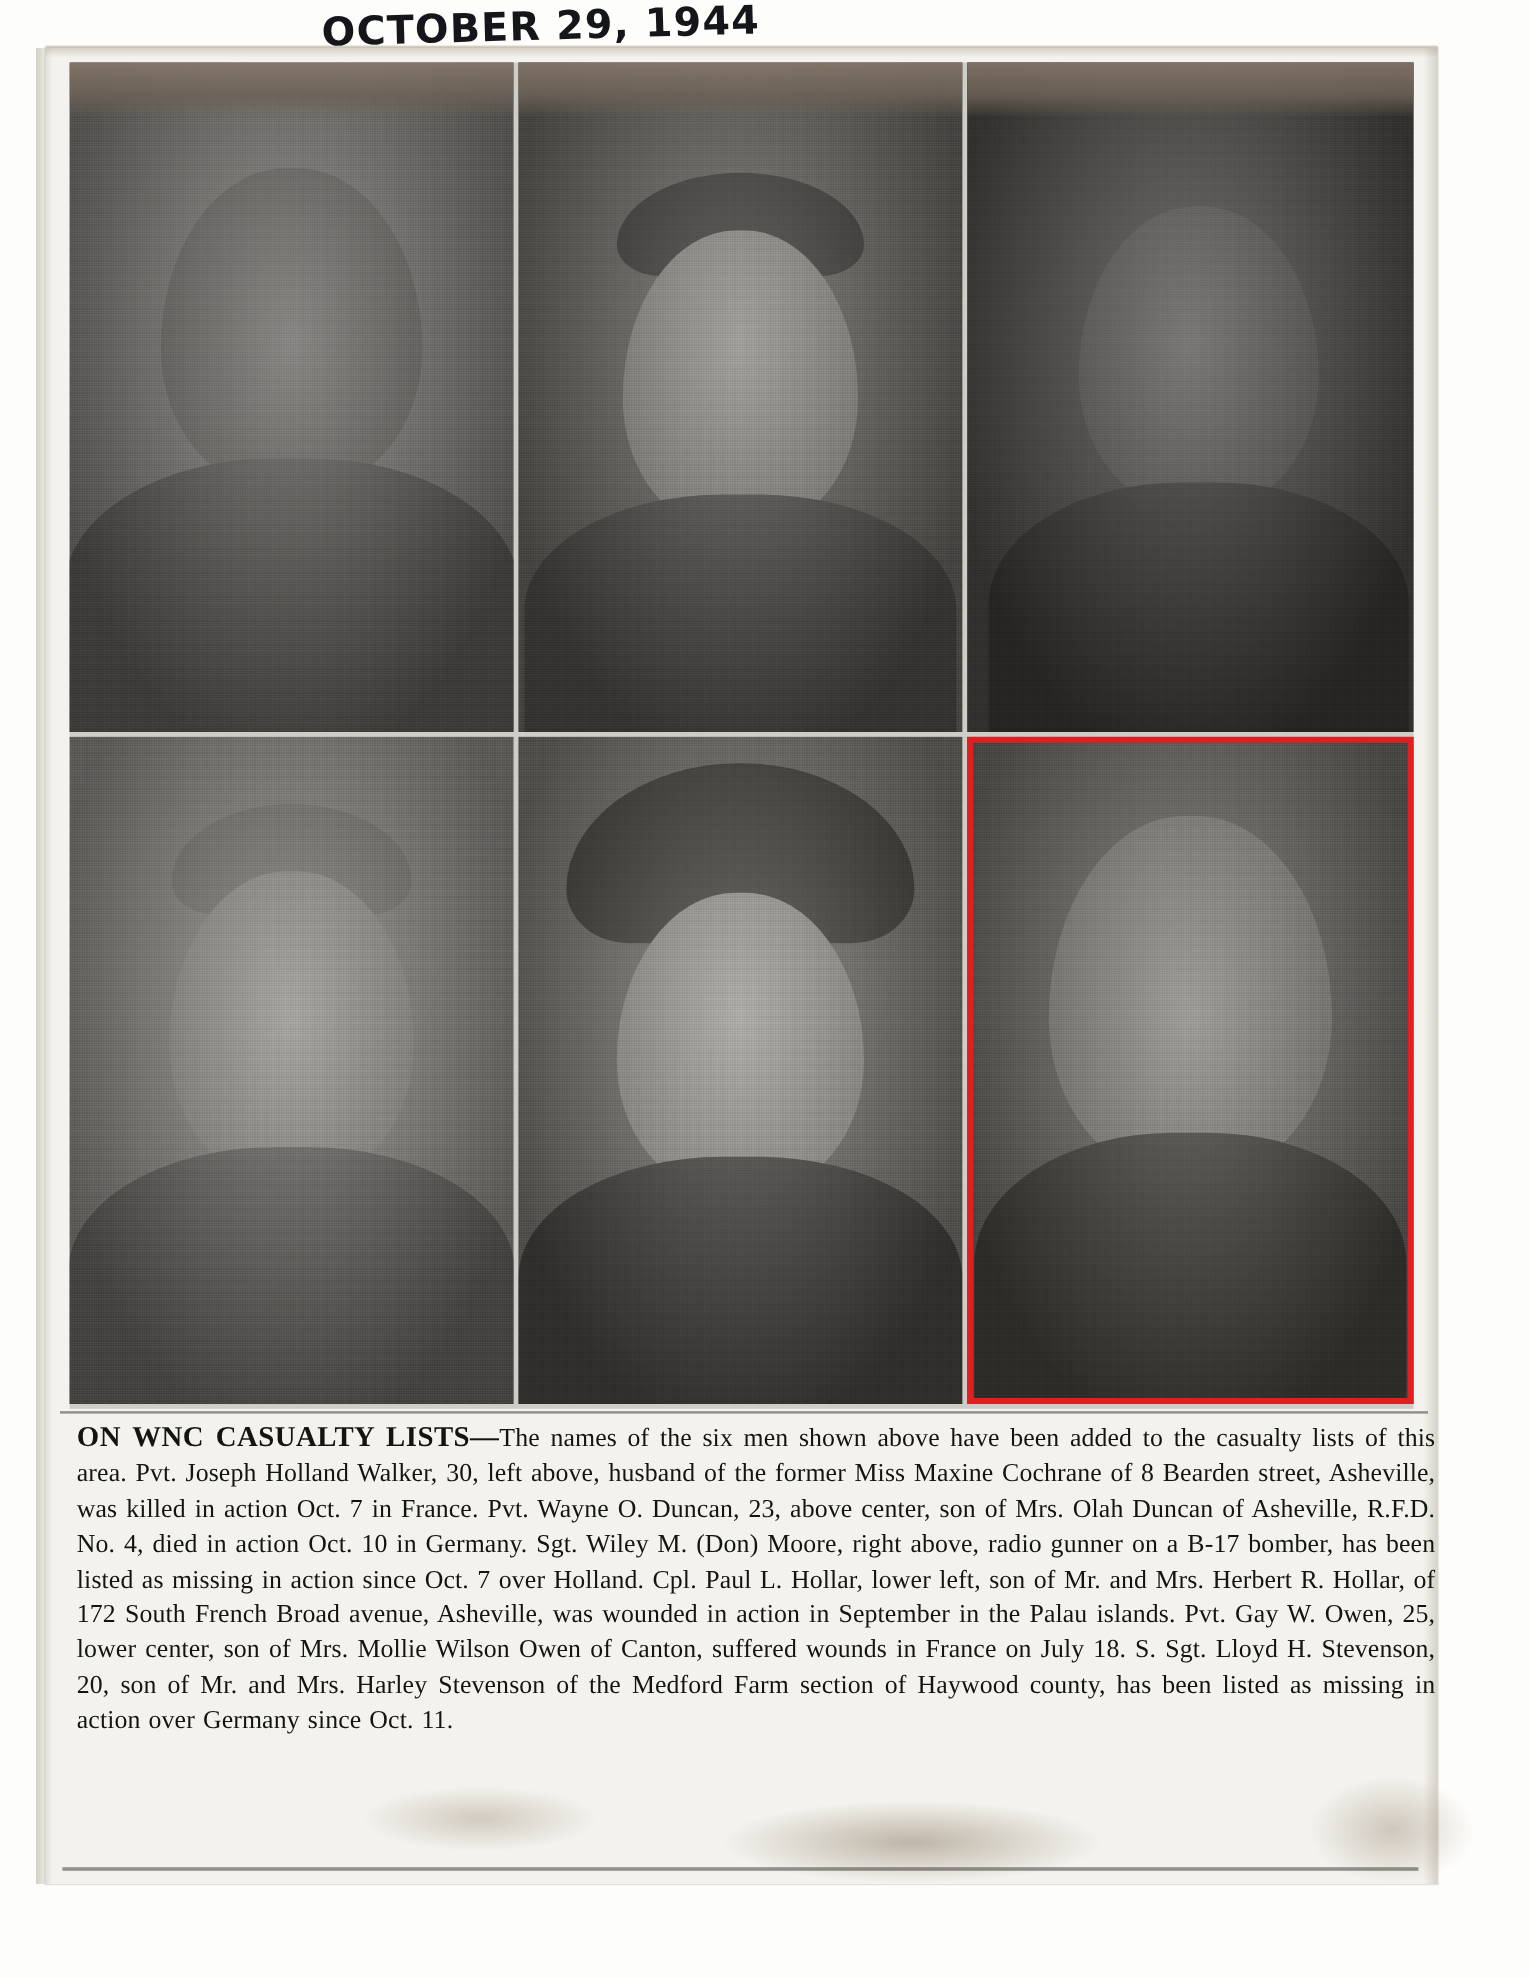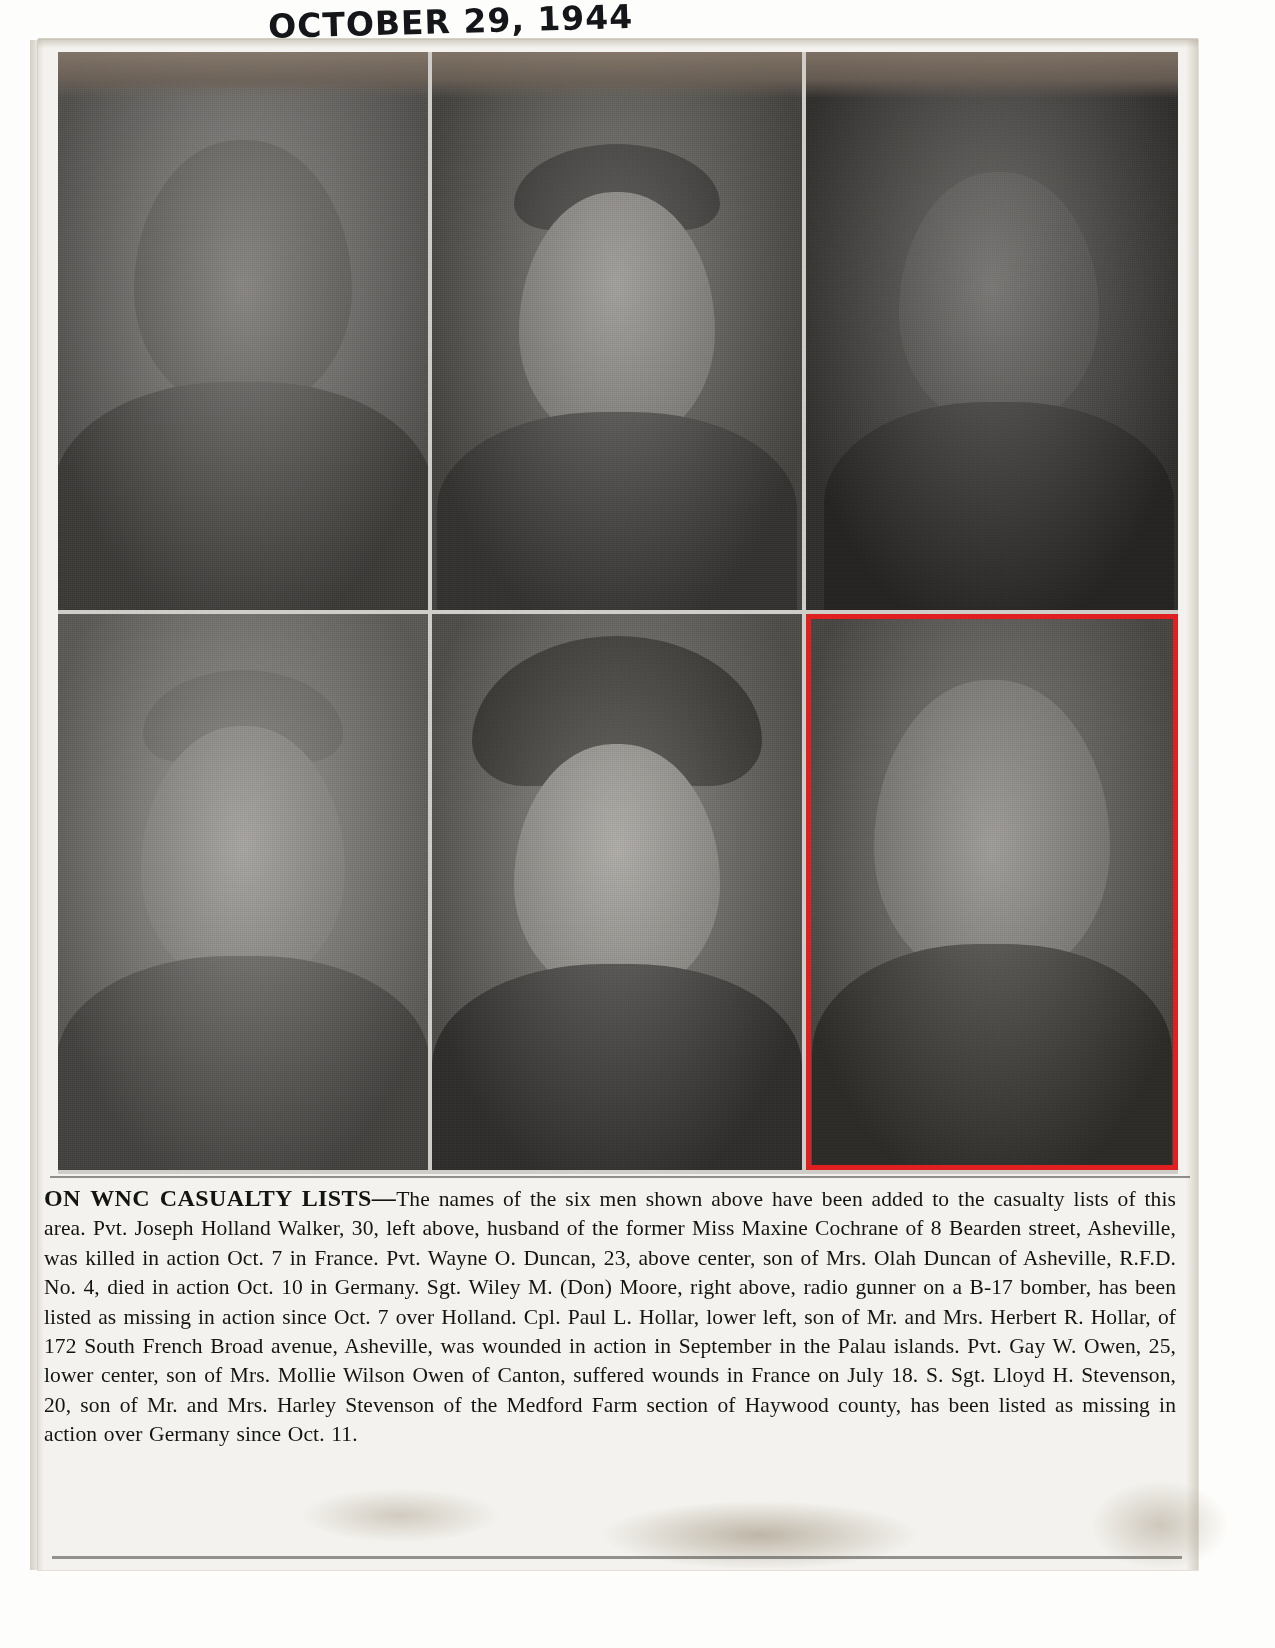--- a/index.html
+++ b/index.html
@@ -123,21 +123,21 @@
     position: absolute;
     left: 0; top: 0; right: 0; bottom: 0;
     border: 5px solid #e02020;
     box-sizing: border-box;
     pointer-events: none;
   }
 
   
   .caption {
     position: absolute;
-    left: 44px;
+    left: 64px;
     top: 1184px;
     width: 1132px;
     font-family: "Liberation Serif", serif;
     font-size: 21.5px;
     line-height: 29.4px;
     color: #14150f;
     letter-spacing: .1px;
     text-align: justify;
     word-spacing: 1.2px;
   }

